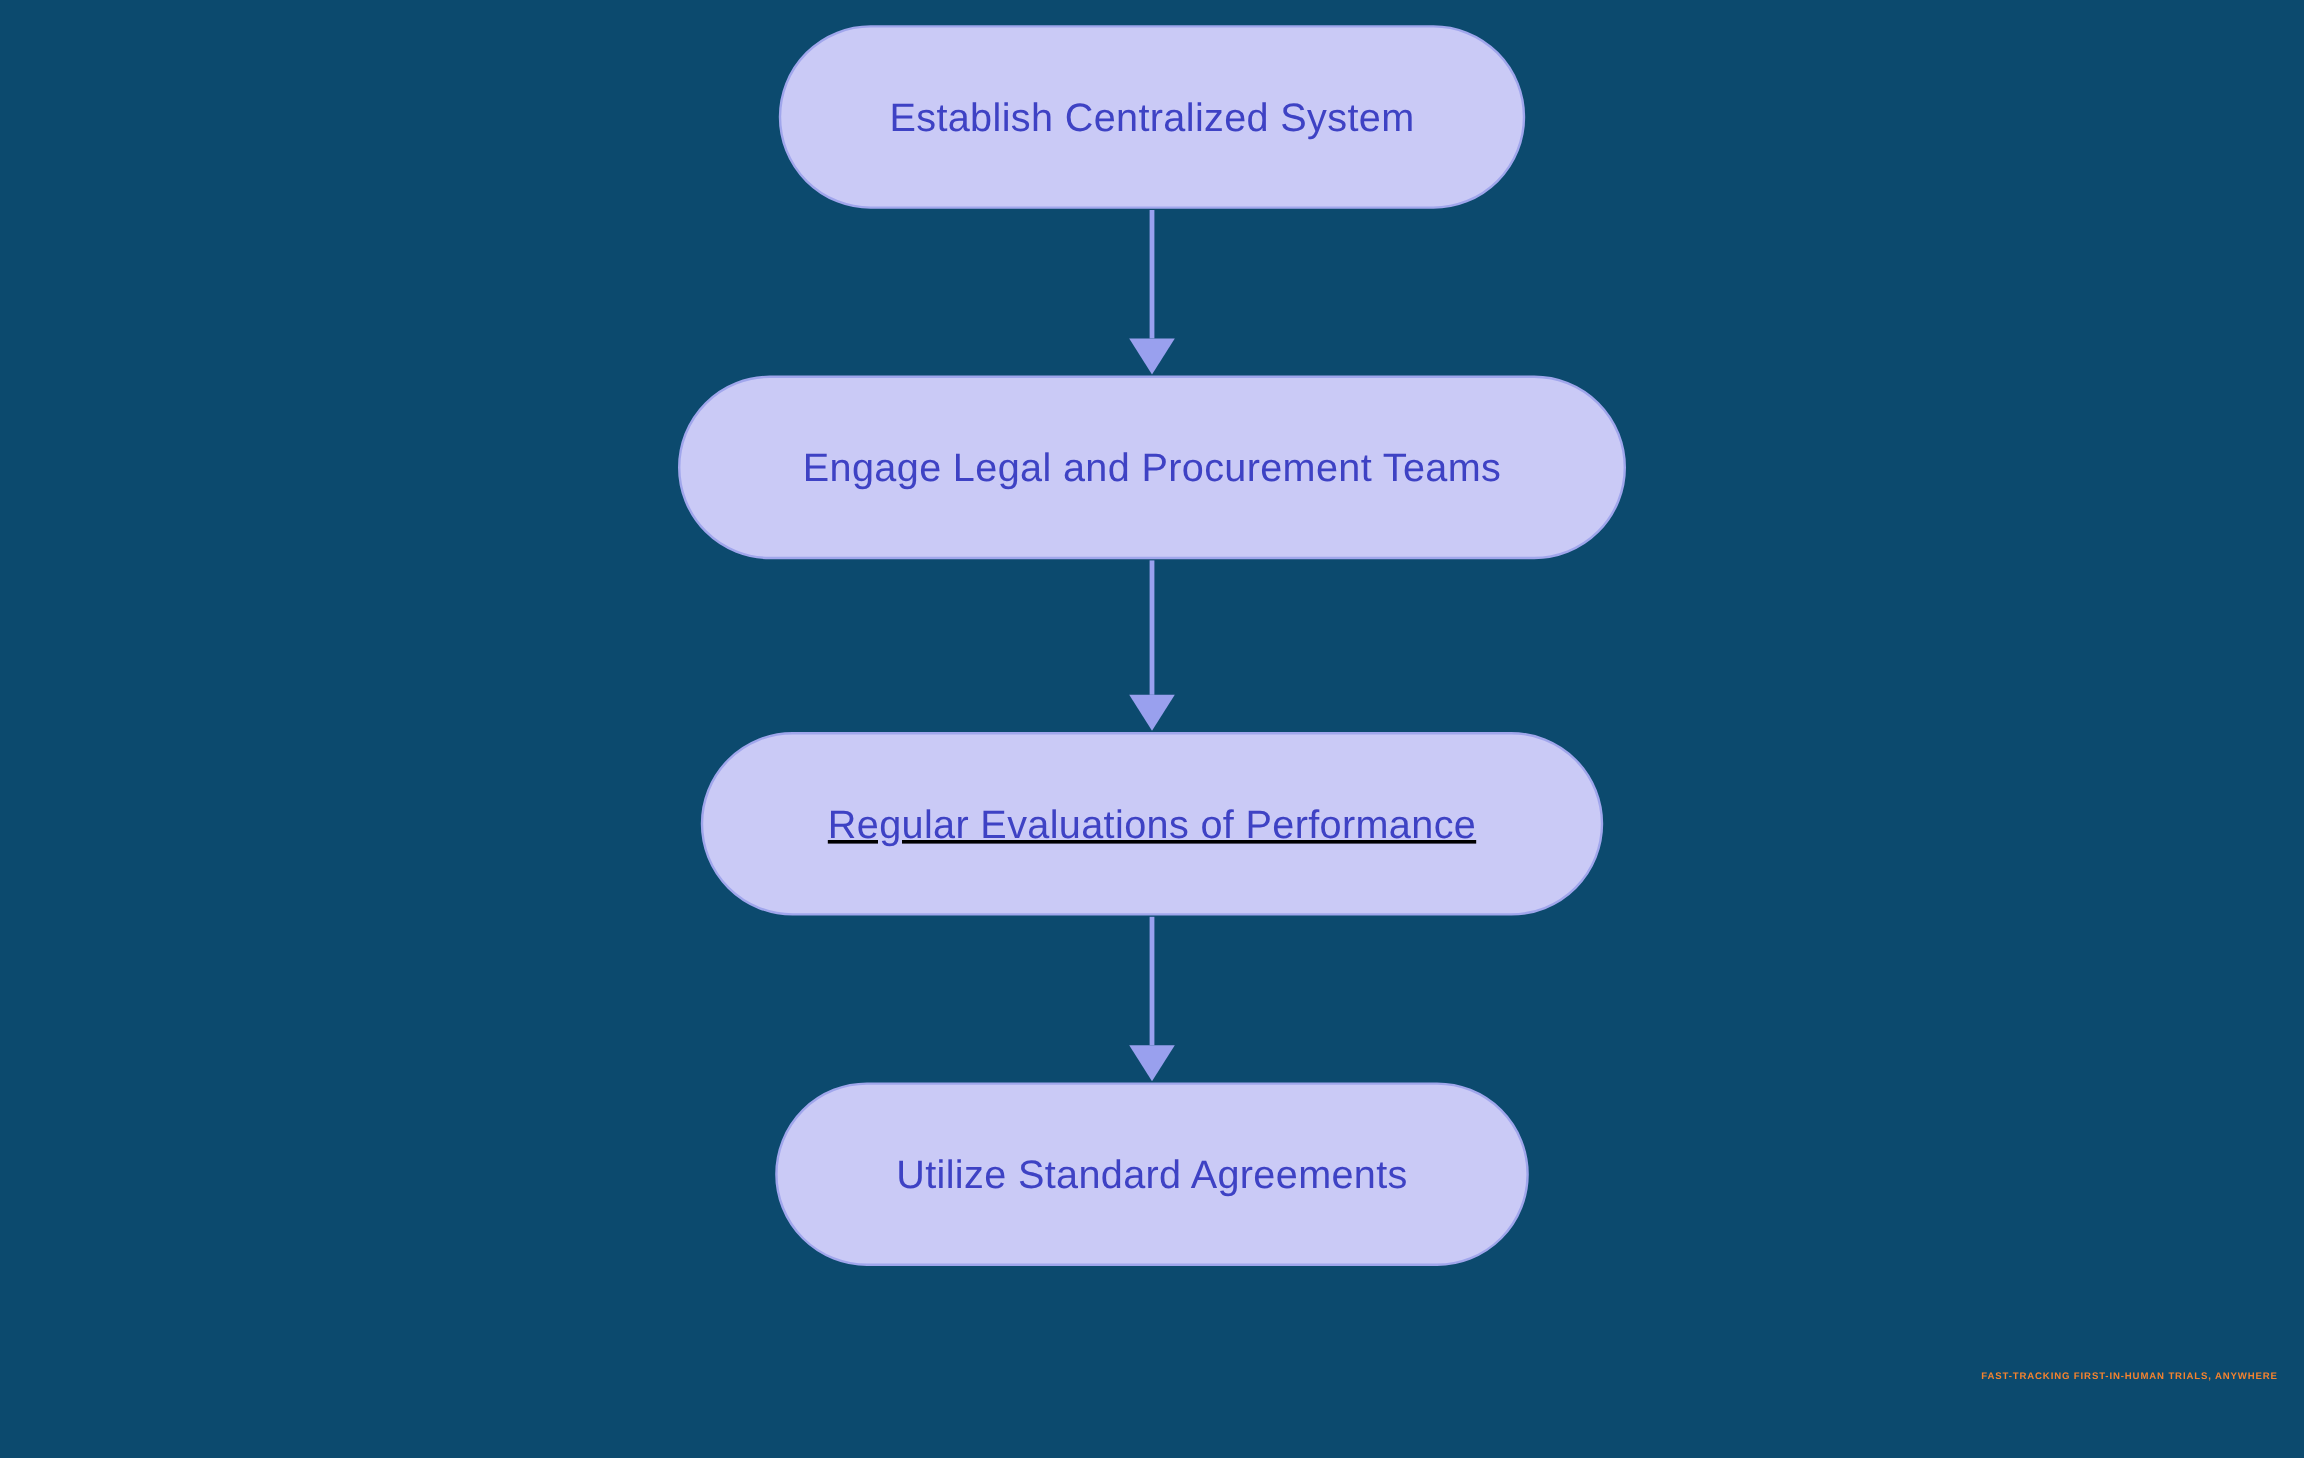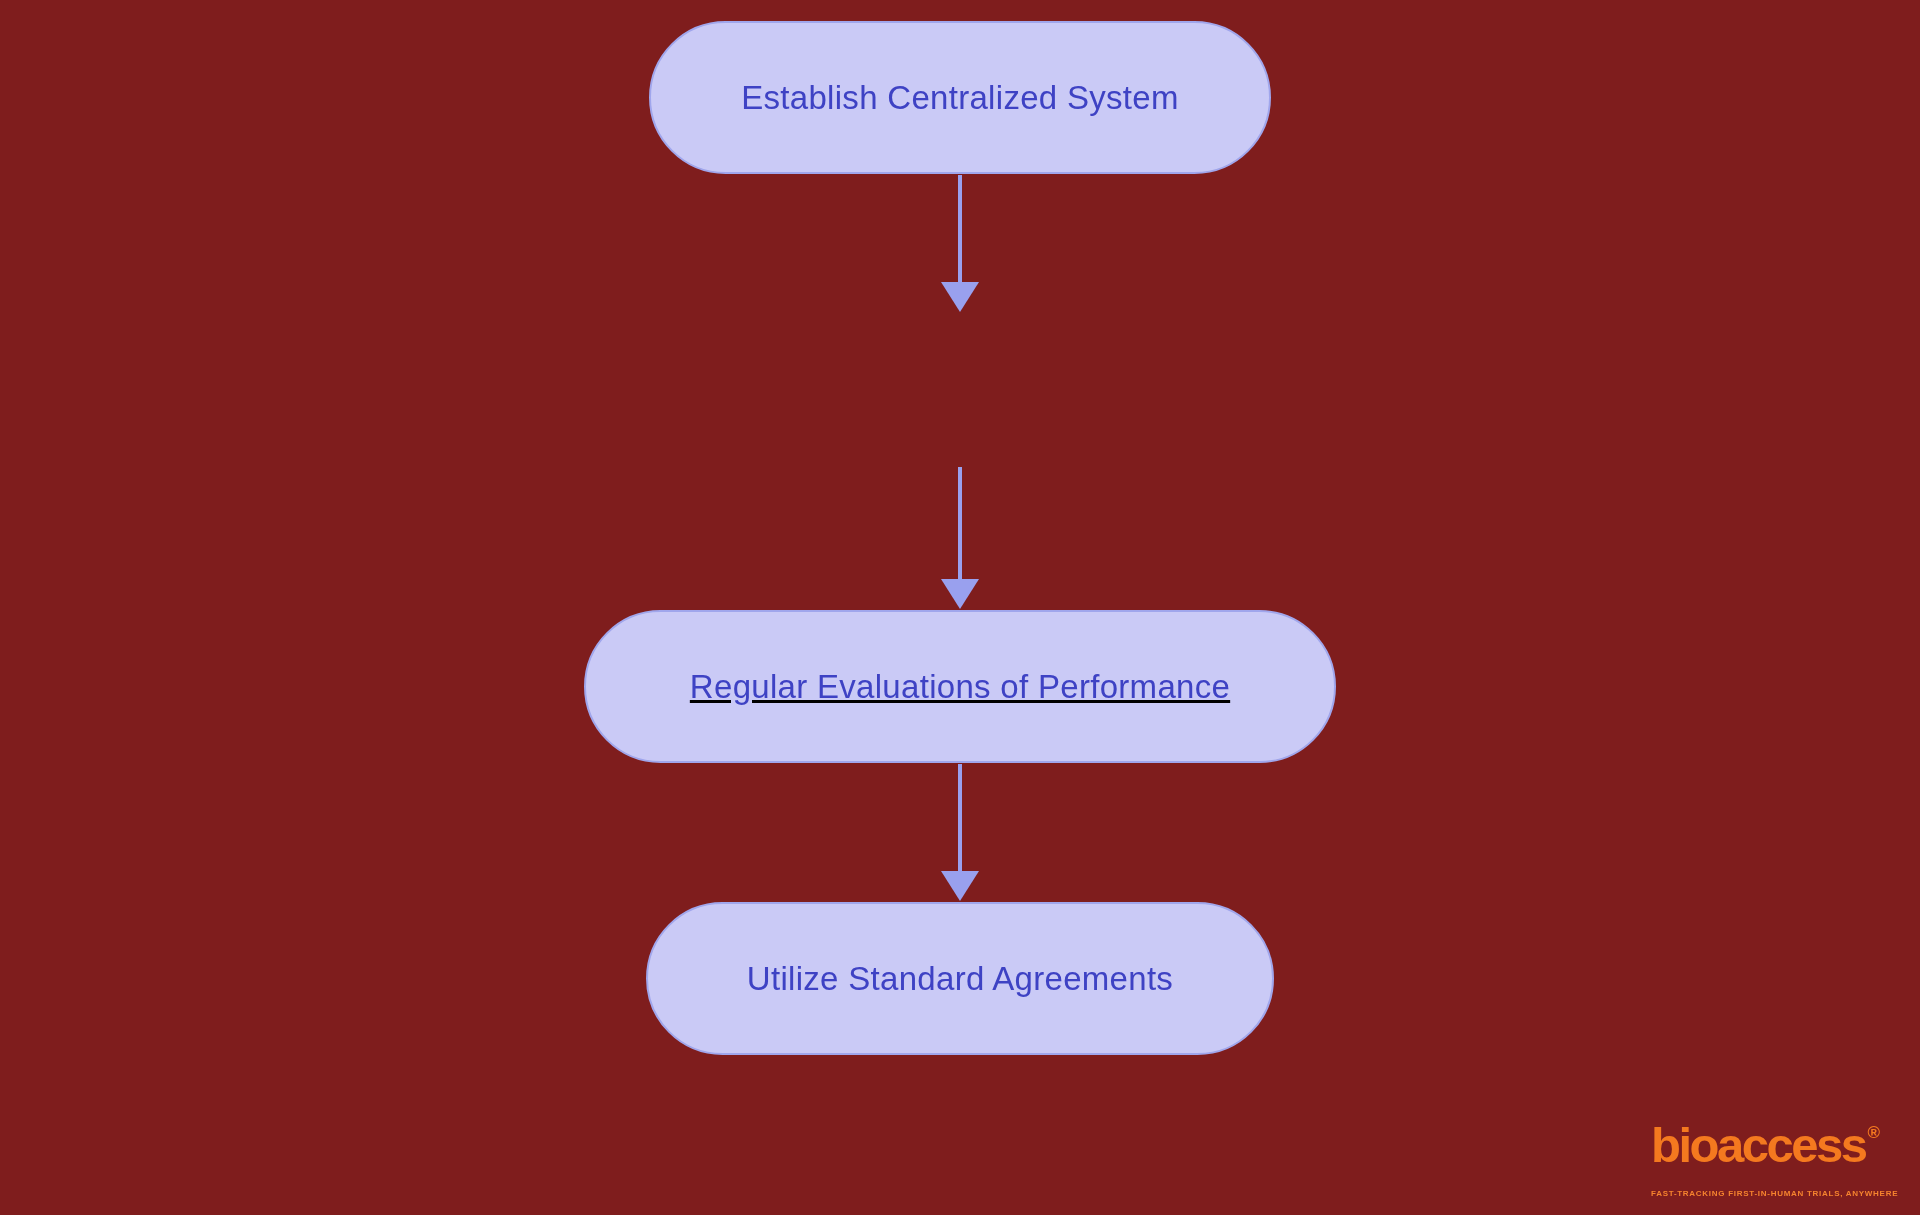--- a/index.html
+++ b/index.html
@@ -1,21 +1,21 @@
 <!DOCTYPE html>
 <html><head>
 <meta charset="utf-8">
 <style>
   * { margin: 0; padding: 0; box-sizing: border-box; }
   html, body { background: #ffffff; }
   .canvas {
     position: relative;
     width: 1920px;
     height: 1215px;
-    background: #7f1d1d;
+    background: #0c4a6e;
     overflow: hidden;
     font-family: "Liberation Sans", "DejaVu Sans", sans-serif;
   }
   .node {
     position: absolute;
     height: 153px;
     background: #cacaf6;
     border: 2px solid #a0a6ec;
     border-radius: 77px;
     display: flex;
@@ -99,40 +99,39 @@
 
   <div class="node node1">
     <span class="node-label">Establish Centralized System</span>
   </div>
 
   <div class="arrow arrow1">
     <div class="shaft"></div>
     <div class="head"></div>
   </div>
 
+  <div class="node node2">
+    <span class="node-label">Engage Legal and Procurement Teams</span>
+  </div>
 
   <div class="arrow arrow2">
     <div class="shaft"></div>
     <div class="head"></div>
   </div>
 
   <div class="node node3">
     <span class="node-label">Regular Evaluations of Performance</span>
   </div>
 
   <div class="arrow arrow3">
     <div class="shaft"></div>
     <div class="head"></div>
   </div>
 
   <div class="node node4">
     <span class="node-label">Utilize Standard Agreements</span>
   </div>
 
   <div class="logo">
-    <div class="wordmark-row">
-      <span class="wordmark">bioaccess</span>
-      <span class="reg">®</span>
-    </div>
     <div class="tagline">FAST-TRACKING FIRST-IN-HUMAN TRIALS, ANYWHERE</div>
   </div>
 
 </div>
 
 </body></html>

